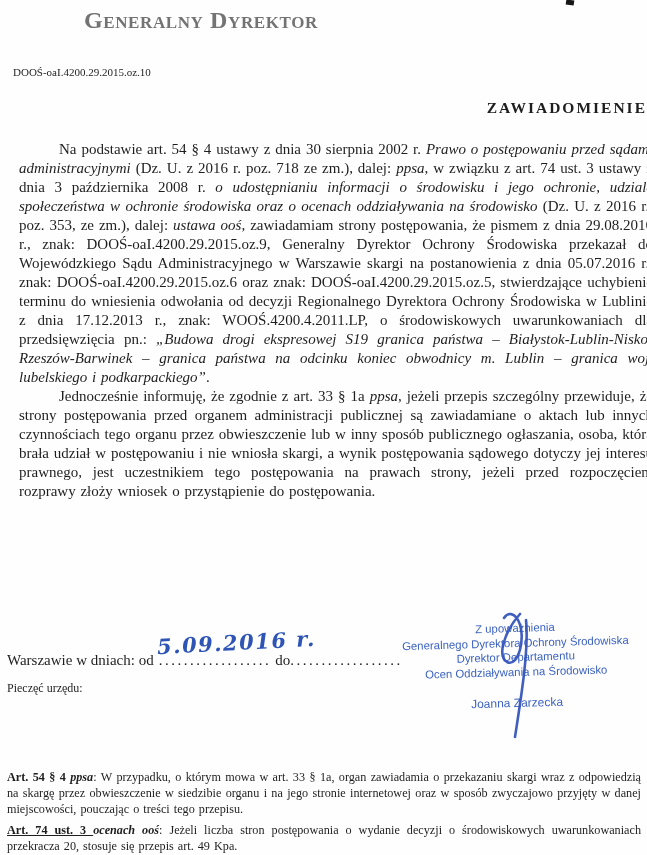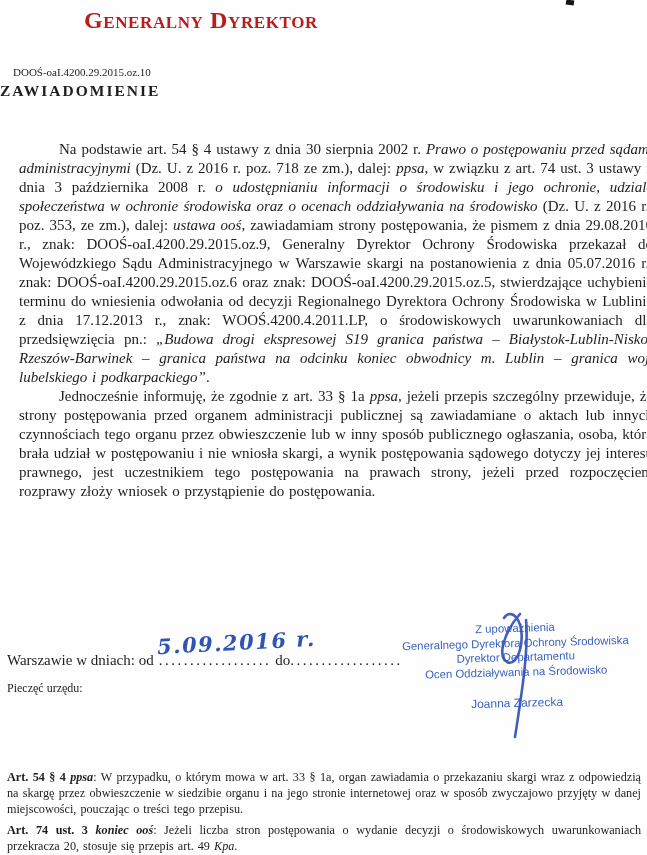--- a/index.html
+++ b/index.html
@@ -15,34 +15,34 @@
   }
   .letterhead {
     position: absolute;
     left: 84px;
     top: 8px;
     font-variant: small-caps;
     font-weight: bold;
     font-size: 24px;
     line-height: 25px;
     letter-spacing: 0.6px;
-    color: #b91c1c;
+    color: #737373;
   }
   .refno {
     position: absolute;
     left: 13px;
     top: 66px;
     font-size: 11px;
   }
   .doc-title {
     position: absolute;
     left: 0;
     right: 0;
-    top: 82px;
-    text-align: left;
+    top: 99px;
+    text-align: right;
     font-weight: bold;
     font-size: 15.5px;
     letter-spacing: 2px;
   }
   .bodytext {
     position: absolute;
     left: 7px;
     top: 140px;
     width: 634px;
     font-size: 15px;
@@ -160,16 +160,16 @@
     <div class="signer">Joanna Zarzecka</div>
   </div>
 
   <svg class="signature-svg" width="110" height="140" viewBox="0 0 110 140" xmlns="http://www.w3.org/2000/svg">
     <path d="M52 10 C36 28 29 52 39 58 C50 64 59 33 50 16 C46 9 40 8 36 14" fill="none" stroke="#3050b8" stroke-width="2.6" stroke-linecap="round" opacity="0.92"></path>
     <path d="M58 16 C61 46 53 94 47 133" fill="none" stroke="#3050b8" stroke-width="2.6" stroke-linecap="round" opacity="0.92"></path>
   </svg>
 
   <div class="footnotes">
     <p><span style="font-weight: bold;">Art. 54 § 4 </span><span style="font-style: italic; font-weight: bold;">ppsa</span><span>: W przypadku, o którym mowa w art. 33 § 1a, organ zawiadamia o przekazaniu skargi wraz z odpowiedzią na skargę przez obwieszczenie w siedzibie organu i na jego stronie internetowej oraz w sposób zwyczajowo przyjęty w danej miejscowości, pouczając o treści tego przepisu.</span></p>
-    <p><span style="font-weight: bold;">Art. 74 ust. 3 </span><span style="font-style: italic; font-weight: bold;">koniec ooś</span><span>: Jeżeli liczba stron postępowania o wydanie decyzji o środowiskowych uwarunkowaniach przekracza 20, stosuje się przepis art. 49 </span><span style="font-style: italic;">Kpa</span><span>.</span></p>
+    <p><span style="font-weight: bold; text-decoration: underline;">Art. 74 ust. 3 </span><span style="font-style: italic; font-weight: bold;">ocenach ooś</span><span>: Jeżeli liczba stron postępowania o wydanie decyzji o środowiskowych uwarunkowaniach przekracza 20, stosuje się przepis art. 49 </span><span style="">Kpa</span><span>.</span></p>
   </div>
 
 </div>
 
 </body></html>

